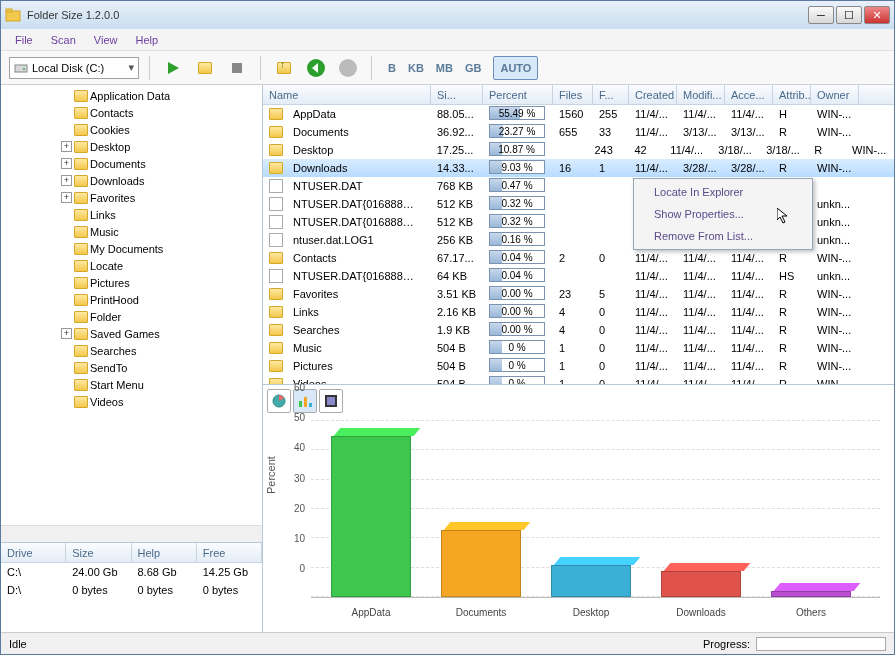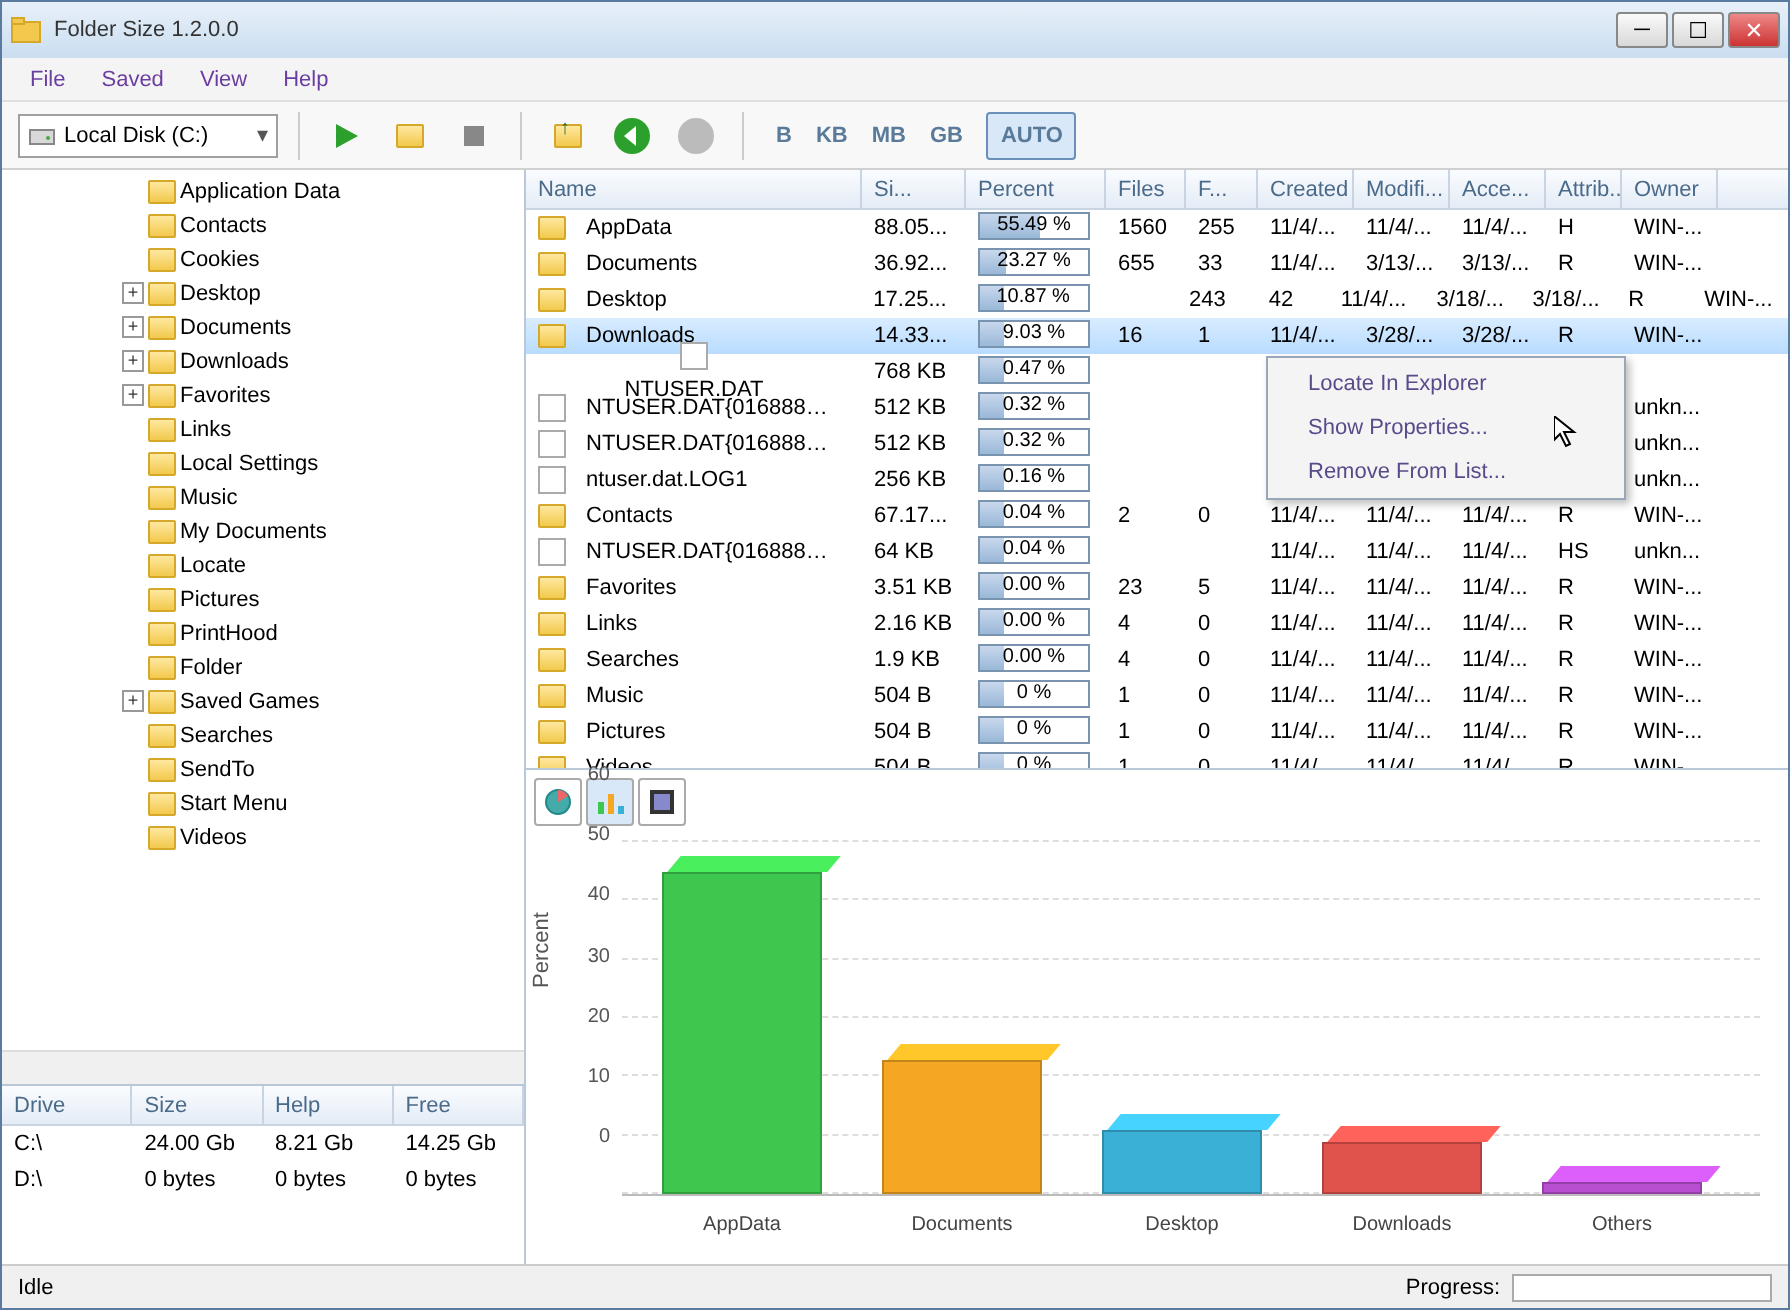--- a/index.html
+++ b/index.html
@@ -81,21 +81,21 @@
     <span class="title">Folder Size 1.2.0.0</span>
     <div class="winbtns">
       <div class="winbtn">─</div>
       <div class="winbtn">☐</div>
       <div class="winbtn close">✕</div>
     </div>
   </div>
 
   <div class="menubar" id="menubar">
       <span>File</span>
-      <span>Saved</span>
+      <span>Scan</span>
       <span>View</span>
       <span>Help</span>
     </div>
 
   <div class="toolbar">
     <div class="combo">
       <svg width="14" height="14">
           <rect x="1" y="4" width="12" height="7" fill="#d8d8d8" stroke="#888"></rect>
           <circle cx="10" cy="8" r="1" fill="#4a4"></circle>
         </svg>
@@ -209,28 +209,20 @@
             <span style="width: 11px; display: inline-block;"></span>
             <span class="folder-ico"></span>
             <span>Links</span>
           </div>
           <div class="treeitem">
             <span class="spacer"></span>
             <span class="spacer"></span>
             <span class="spacer"></span>
             <span style="width: 11px; display: inline-block;"></span>
             <span class="folder-ico"></span>
-            <span>Local Settings</span>
-          </div>
-          <div class="treeitem">
-            <span class="spacer"></span>
-            <span class="spacer"></span>
-            <span class="spacer"></span>
-            <span style="width: 11px; display: inline-block;"></span>
-            <span class="folder-ico"></span>
             <span>Music</span>
           </div>
           <div class="treeitem">
             <span class="spacer"></span>
             <span class="spacer"></span>
             <span class="spacer"></span>
             <span style="width: 11px; display: inline-block;"></span>
             <span class="folder-ico"></span>
             <span>My Documents</span>
           </div>
@@ -312,21 +304,21 @@
         <div class="hdr" id="drvhdr">
             <span>Drive</span>
             <span>Size</span>
             <span>Help</span>
             <span>Free</span>
           </div>
         <div id="drvbody">
             <div class="row">
               <span>C:\</span>
               <span>24.00 Gb</span>
-              <span>8.21 Gb</span>
+              <span>8.68 Gb</span>
               <span>14.25 Gb</span>
             </div>
             <div class="row">
               <span>D:\</span>
               <span>0 bytes</span>
               <span>0 bytes</span>
               <span>0 bytes</span>
             </div>
           </div>
       </div>
@@ -402,21 +394,21 @@
               <span style="width: 70px;"><span class="pctbar"><span class="fill" style="width: 9.03%;"></span><span class="txt">9.03 %</span></span></span>
               <span style="width: 40px;">16</span>
               <span style="width: 36px;">1</span>
               <span style="width: 48px;">11/4/...</span>
               <span style="width: 48px;">3/28/...</span>
               <span style="width: 48px;">3/28/...</span>
               <span style="width: 38px;">R</span>
               <span style="width: 48px;">WIN-...</span>
             </div>
             <div class="filerow">
-              <span class="c-name" style="width: 168px; flex-direction: column;">
+              <span class="c-name" style="width: 168px;">
                 <span class="file-ico"></span>
                 <span>NTUSER.DAT</span>
               </span>
               <span style="width: 52px;">768 KB</span>
               <span style="width: 70px;"><span class="pctbar"><span class="fill" style="width: 0.47%;"></span><span class="txt">0.47 %</span></span></span>
               <span style="width: 40px;"></span>
               <span style="width: 36px;"></span>
               <span style="width: 48px;"></span>
               <span style="width: 48px;"></span>
               <span style="width: 48px;"></span>

